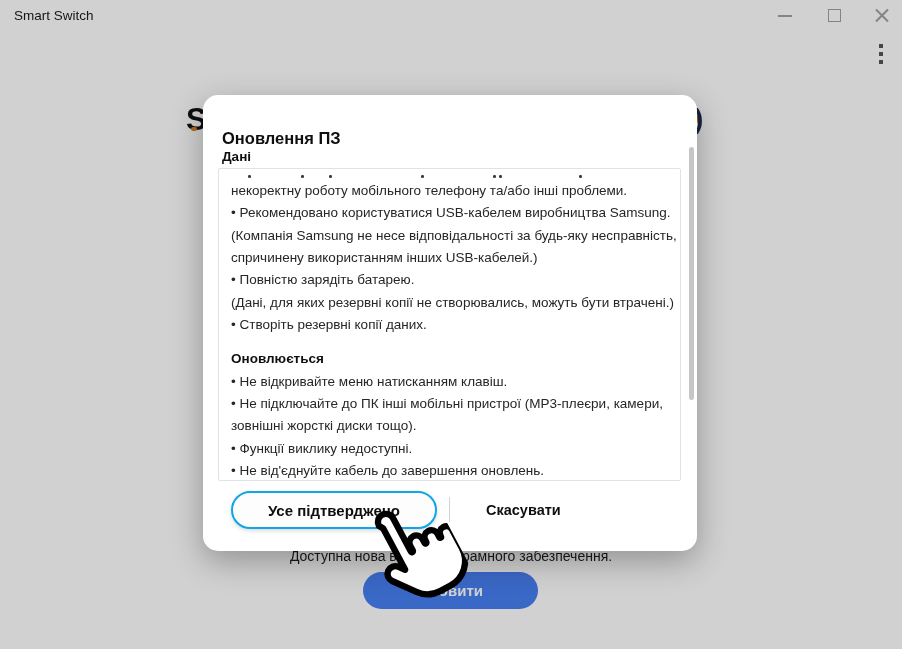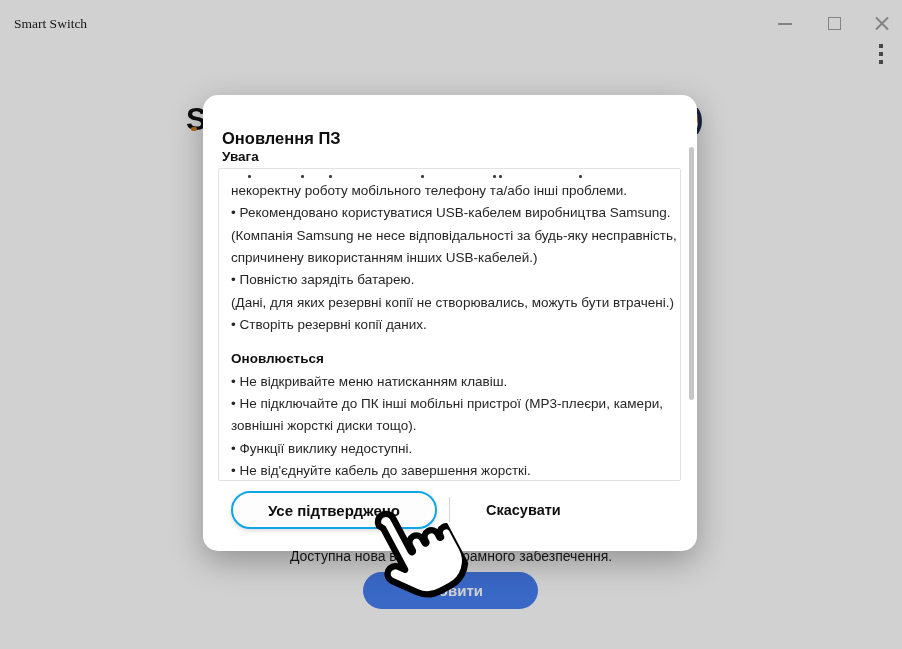--- a/index.html
+++ b/index.html
@@ -3,21 +3,21 @@
 <meta charset="utf-8">
 <style>
   * { margin:0; padding:0; box-sizing:border-box; }
   html,body { width:902px; height:649px; }
   body {
     position:relative; overflow:hidden; background:#ffffff;
     font-family:"Liberation Sans", sans-serif; -webkit-font-smoothing:antialiased;
   }
 
   
-  .titlebar { position:absolute; left:0; top:8px; width:801px; height:32px;font-family:Liberation Serif, serif; }
+  .titlebar { position:absolute; left:0; top:0; width:801px; height:32px; }
   .app-title { position:absolute; left:14px; top:8px; font-size:13.5px; color:#1b1b1b; }
 
   .ctl-min { position:absolute; left:778px; top:15px; width:14px; height:0; border-top:2px solid #a2a2a2; }
   .ctl-max { position:absolute; left:828px; top:9px; width:13px; height:13px; border:1.5px solid #a2a2a2; }
   .ctl-close { position:absolute; left:875px; top:8px; width:14px; height:14px; }
   .ctl-close::before, .ctl-close::after {
     content:""; position:absolute; left:6px; top:-1px; width:2px; height:17px; background:#a2a2a2;
   }
   .ctl-close::before { transform:rotate(45deg); }
   .ctl-close::after  { transform:rotate(-45deg); }
@@ -103,21 +103,21 @@
 <span class="frag-orange-circle"></span>
 <span class="bg-frag-paren">)</span>
 
 <div class="update-text">Доступна нова версія програмного забезпечення.</div>
 <button class="update-btn">Оновити</button>
 
 <div class="dim-overlay"></div>
 
 <div class="modal">
   <div class="modal-title">Оновлення ПЗ</div>
-  <div class="caution-heading">Увага</div>
+  <div class="caution-heading">Дані</div>
 
   <div class="textbox">
     <div class="clipped-dots">
       <i></i>
         <i></i>
         <i></i>
         <i></i>
         <i></i>
         <i></i>
         <i></i>
@@ -129,21 +129,21 @@
       <div class="line">спричинену використанням інших USB-кабелей.)</div>
       <div class="line">• Повністю зарядіть батарею.</div>
       <div class="line">(Дані, для яких резервні копії не створювались, можуть бути втрачені.)</div>
       <div class="line">• Створіть резервні копії даних.</div>
       <div class="line gap"></div>
       <div class="line heading">Оновлюється</div>
       <div class="line">• Не відкривайте меню натисканням клавіш.</div>
       <div class="line">• Не підключайте до ПК інші мобільні пристрої (MP3-плеєри, камери,</div>
       <div class="line">зовнішні жорсткі диски тощо).</div>
       <div class="line">• Функції виклику недоступні.</div>
-      <div class="line">• Не від'єднуйте кабель до завершення жорсткі.</div>
+      <div class="line">• Не від'єднуйте кабель до завершення оновлень.</div>
     </div>
   <div class="scroll-thumb"></div>
 
   <button class="confirm-btn">Усе підтверджено</button>
   <div class="btn-divider"></div>
   <button class="cancel-btn">Скасувати</button>
 </div>
 
 <div class="hand-cursor">
   <svg viewBox="0 0 24 24" width="102" height="104">

